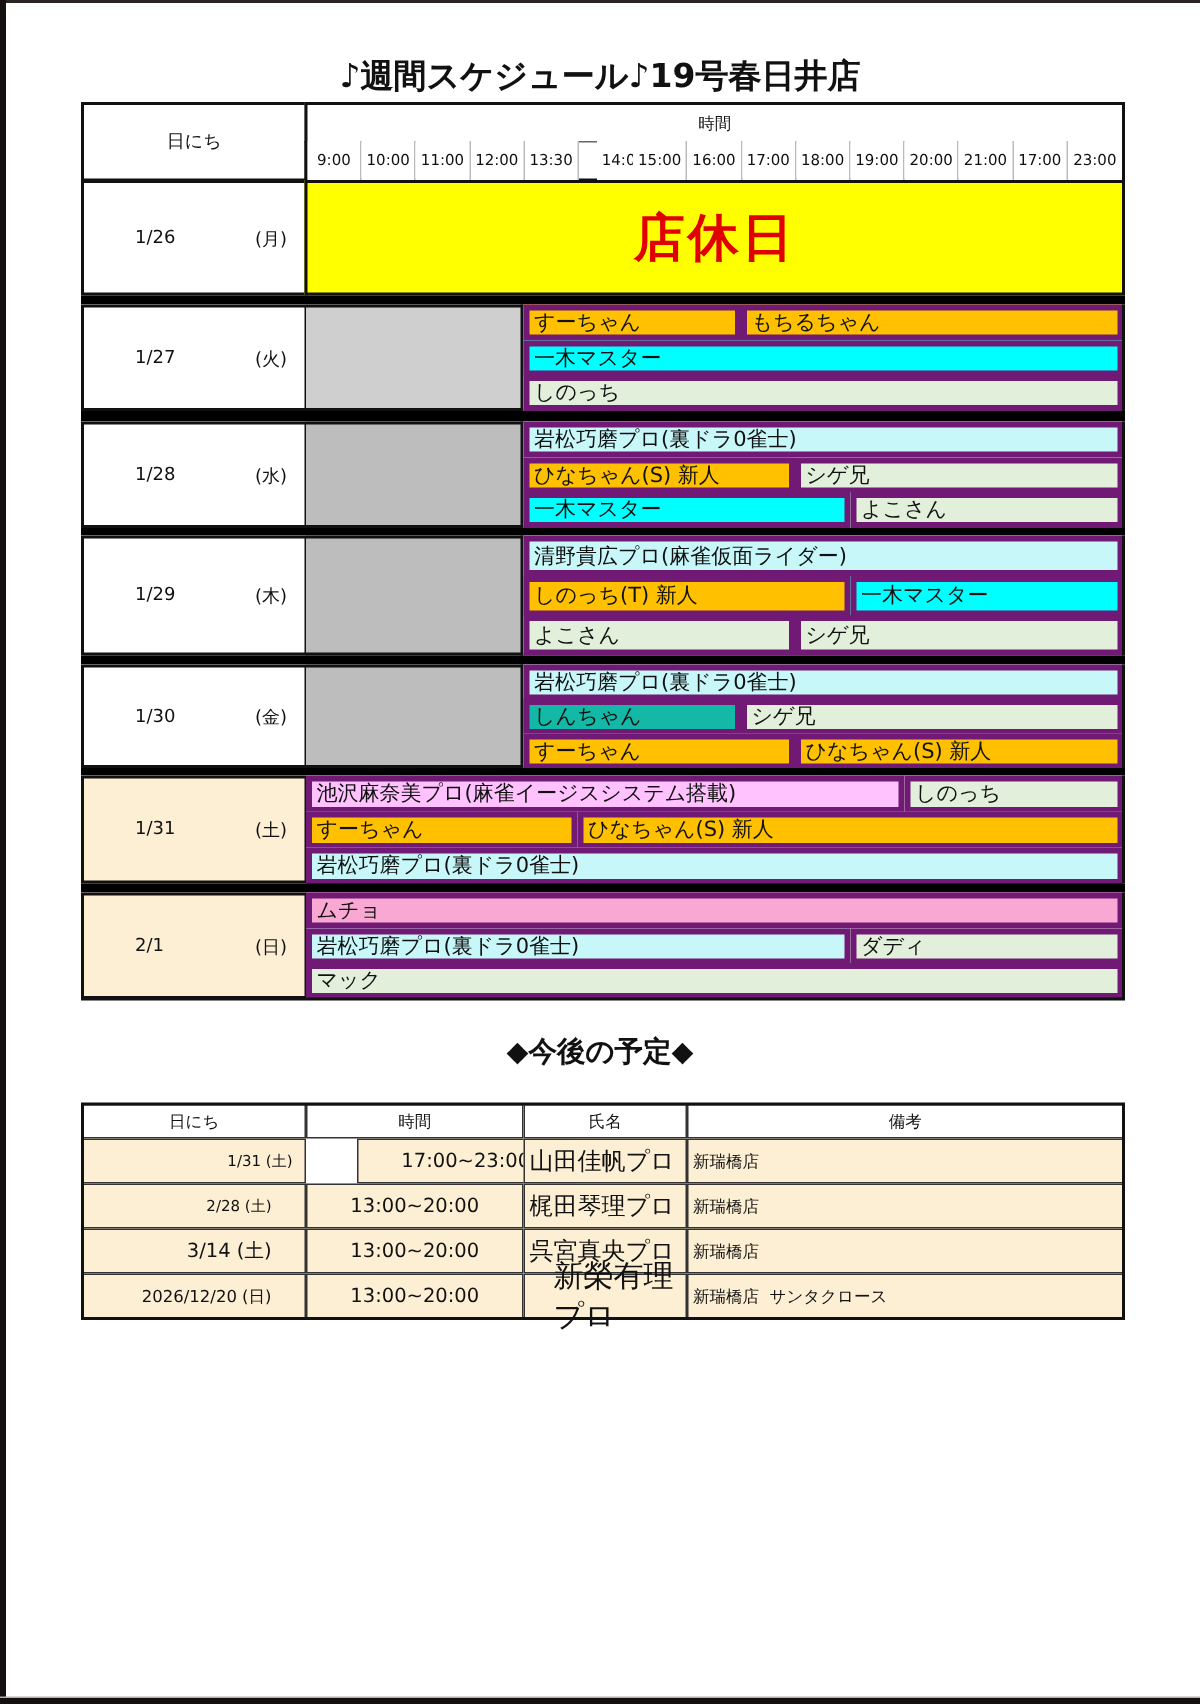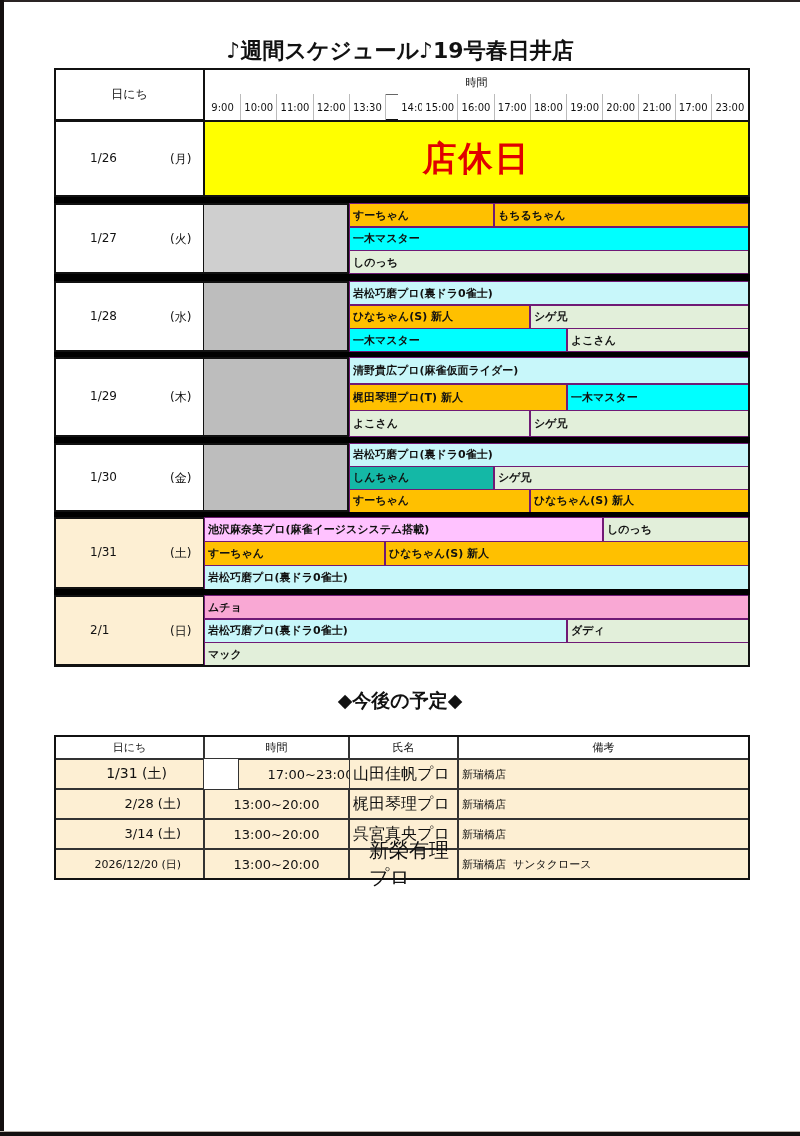--- a/index.html
+++ b/index.html
@@ -15,21 +15,21 @@
   .hdr-date { left:54px; top:68px; width:151px; height:53px; border:2px solid #111; background:#fff; justify-content:center; font-size:12px; }
   .hdr-time { left:203px; top:68px; width:547px; height:27px; border:2px solid #111; border-bottom:1px solid #666; background:#fff; justify-content:center; font-size:11px; }
   .time-col { top:94px; height:27px; border:none; border-right:1px solid #bbb; justify-content:center; font-size:10px; background:#fff; }
   .time-row-box { left:203px; top:94px; width:547px; height:27px; border:2px solid #111; border-top:none; }
   .sep { position:absolute; left:54px; width:696px; background:#000; }
   .date-cell { left:54px; border:2px solid #111; background:#fff; }
   .date-cell.weekend { background:#fdefd3; }
   .date-cell .d { position:absolute; left:34px; font-size:12px; }
   .date-cell .w { position:absolute; left:114px; font-size:12px; }
   .gray-block { border:2px solid #111; border-left:none; }
-  .bar { position:absolute; box-sizing:border-box; border:1px solid #701a75; font-size:11px; padding-left:3px; display:flex; align-items:center; white-space:nowrap; overflow:hidden;font-weight:bold; }
+  .bar { position:absolute; box-sizing:border-box; border:4px solid #701a75; font-size:14px; padding-left:3px; display:flex; align-items:center; white-space:nowrap; overflow:hidden; }
   .closed { left:203px; top:120px; width:547px; height:77px; background:#ffff00; border:2px solid #111; justify-content:center; color:#e00000; font-size:34px; font-weight:bold; letter-spacing:2px; }
   .sub-title { position:absolute; left:0; top:688px; width:800px; text-align:center; font-size:19px; font-weight:bold; }
   .fut { position:absolute; box-sizing:border-box; border:1px solid #333; display:flex; align-items:center; }
   .fut.h { background:#fff; justify-content:center; font-size:11px; }
   .fut.r { background:#fdefd3; }
 </style>
 </head>
 <body>
 
 <div class="frame-top"></div>
@@ -89,21 +89,21 @@
     <div class="bar" style="left: 349px; width: 218px; top: 328.333px; height: 24.1667px; background: rgb(0, 255, 255);">一木マスター</div>
     <div class="bar" style="left: 567px; width: 182px; top: 328.333px; height: 24.1667px; background: rgb(226, 239, 218);">よこさん</div>
     <div class="abs" style="left: 748px; top: 281px; width: 2px; height: 71px; background: rgb(17, 17, 17);"></div>
     <div class="sep" style="top: 352px; height: 5px;"></div>
     <div class="abs date-cell" style="top: 357px; height: 80px; width: 151px;">
       <span class="d" style="top: 30px;">1/29</span>
       <span class="w" style="top: 30px;">(木)</span>
     </div>
     <div class="abs gray-block" style="left: 204px; top: 357px; width: 145px; height: 80px; background: rgb(189, 189, 189);"></div>
     <div class="bar" style="left: 349px; width: 400px; top: 357px; height: 27.1667px; background: rgb(200, 247, 250);">清野貴広プロ(麻雀仮面ライダー)</div>
-    <div class="bar" style="left: 349px; width: 218px; top: 383.667px; height: 27.1667px; background: rgb(255, 192, 0);">梶田琴理プロ(T) 新人</div>
+    <div class="bar" style="left: 349px; width: 218px; top: 383.667px; height: 27.1667px; background: rgb(255, 192, 0);">しのっち(T) 新人</div>
     <div class="bar" style="left: 567px; width: 182px; top: 383.667px; height: 27.1667px; background: rgb(0, 255, 255);">一木マスター</div>
     <div class="bar" style="left: 349px; width: 181px; top: 410.333px; height: 27.1667px; background: rgb(226, 239, 218);">よこさん</div>
     <div class="bar" style="left: 530px; width: 219px; top: 410.333px; height: 27.1667px; background: rgb(226, 239, 218);">シゲ兄</div>
     <div class="abs" style="left: 748px; top: 357px; width: 2px; height: 80px; background: rgb(17, 17, 17);"></div>
     <div class="sep" style="top: 437px; height: 6px;"></div>
     <div class="abs date-cell" style="top: 443px; height: 69px; width: 151px;">
       <span class="d" style="top: 24.5px;">1/30</span>
       <span class="w" style="top: 24.5px;">(金)</span>
     </div>
     <div class="abs gray-block" style="left: 204px; top: 443px; width: 145px; height: 69px; background: rgb(189, 189, 189);"></div>
@@ -136,25 +136,25 @@
     <div class="abs" style="left: 748px; top: 595px; width: 2px; height: 71px; background: rgb(17, 17, 17);"></div>
     <div class="abs" style="left: 54px; top: 665px; width: 696px; height: 2px; background: rgb(17, 17, 17);"></div>
   </div>
 
 <div class="sub-title">◆今後の予定◆</div>
 <div id="upcoming">
     <div class="fut h" style="left: 55px; top: 736px; width: 149px; height: 23px;">日にち</div>
     <div class="fut h" style="left: 204px; top: 736px; width: 145px; height: 23px;">時間</div>
     <div class="fut h" style="left: 349px; top: 736px; width: 109px; height: 23px;">氏名</div>
     <div class="fut h" style="left: 458px; top: 736px; width: 291px; height: 23px;">備考</div>
-    <div class="fut r" style="left: 55px; top: 759px; width: 149px; height: 30px; justify-content: flex-end; padding-right: 36px; font-size: 14px;">1/31 (土)</div>
+    <div class="fut r" style="left: 55px; top: 759px; width: 149px; height: 30px; justify-content: flex-end; padding-right: 8px; font-size: 10px;">1/31 (土)</div>
     <div class="fut r" style="left: 204px; top: 759px; width: 145px; height: 30px; justify-content: center; font-size: 13px; margin-left: 34px;">17:00~23:00</div>
     <div class="fut r" style="left: 349px; top: 759px; width: 109px; height: 30px; padding-left: 3px; font-size: 16px;">山田佳帆プロ</div>
     <div class="fut r" style="left: 458px; top: 759px; width: 291px; height: 30px; padding-left: 3px; font-size: 11px; white-space: pre;">新瑞橋店</div>
-    <div class="fut r" style="left: 55px; top: 789px; width: 149px; height: 30px; justify-content: flex-end; padding-right: 22px; font-size: 13px;">2/28 (土)</div>
+    <div class="fut r" style="left: 55px; top: 789px; width: 149px; height: 30px; justify-content: flex-end; padding-right: 22px; font-size: 10px;">2/28 (土)</div>
     <div class="fut r" style="left: 204px; top: 789px; width: 145px; height: 30px; justify-content: center; font-size: 13px;">13:00~20:00</div>
     <div class="fut r" style="left: 349px; top: 789px; width: 109px; height: 30px; padding-left: 3px; font-size: 16px;">梶田琴理プロ</div>
     <div class="fut r" style="left: 458px; top: 789px; width: 291px; height: 30px; padding-left: 3px; font-size: 11px; white-space: pre;">新瑞橋店</div>
     <div class="fut r" style="left: 55px; top: 819px; width: 149px; height: 30px; justify-content: flex-end; padding-right: 22px; font-size: 13px;">3/14 (土)</div>
     <div class="fut r" style="left: 204px; top: 819px; width: 145px; height: 30px; justify-content: center; font-size: 13px;">13:00~20:00</div>
     <div class="fut r" style="left: 349px; top: 819px; width: 109px; height: 30px; padding-left: 3px; font-size: 16px;">呉宮真央プロ</div>
     <div class="fut r" style="left: 458px; top: 819px; width: 291px; height: 30px; padding-left: 3px; font-size: 11px; white-space: pre;">新瑞橋店</div>
     <div class="fut r" style="left: 55px; top: 849px; width: 149px; height: 30px; justify-content: flex-end; padding-right: 22px; font-size: 11px;">2026/12/20 (日)</div>
     <div class="fut r" style="left: 204px; top: 849px; width: 145px; height: 30px; justify-content: center; font-size: 13px;">13:00~20:00</div>
     <div class="fut r" style="left: 349px; top: 849px; width: 109px; height: 30px; padding-left: 19px; font-size: 20px;">新榮有理プロ</div>

